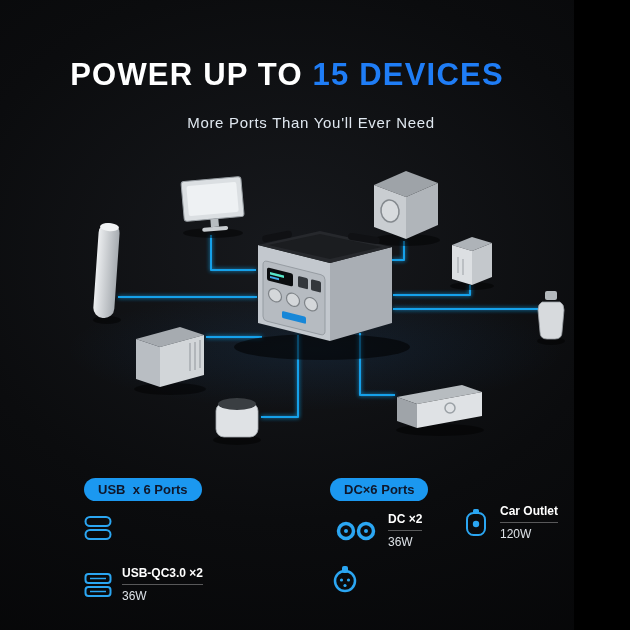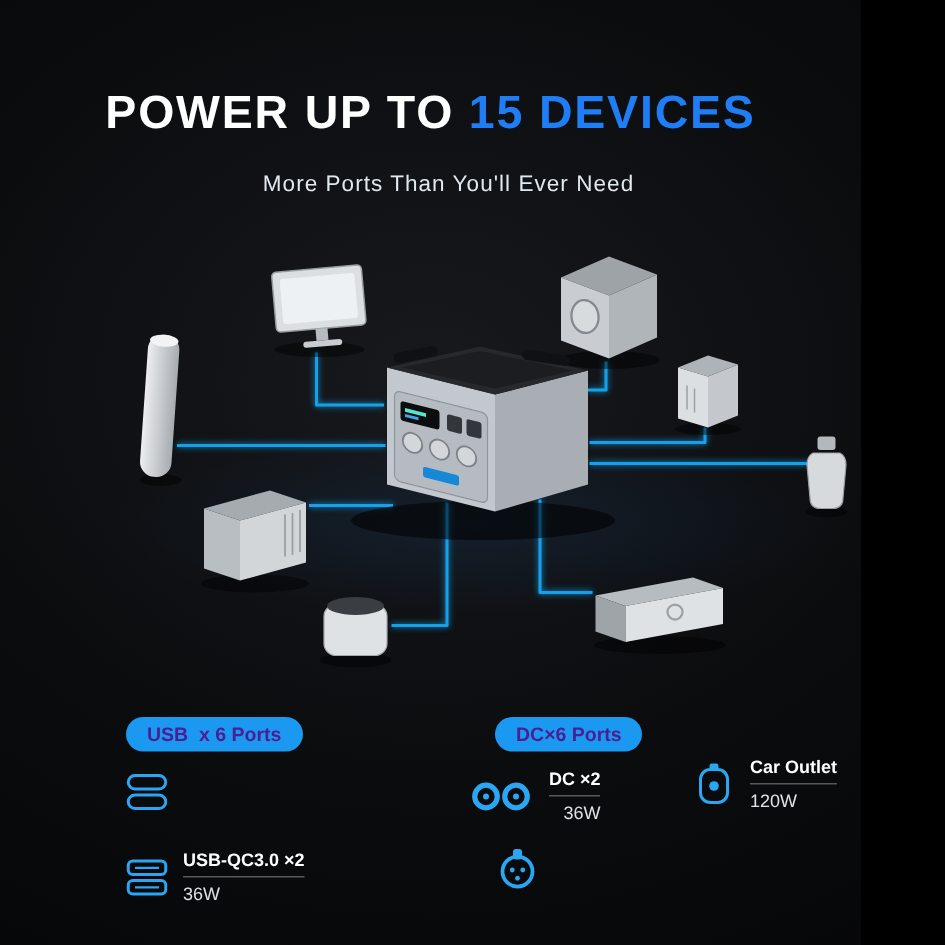--- a/index.html
+++ b/index.html
@@ -13,27 +13,27 @@
     position:relative; width:574px; height:630px;
     background: radial-gradient(130% 95% at 50% 40%, #17191d 0%, #0b0c0e 45%, #030304 100%);
   }
   .title {
     position:absolute; top:57px; left:0; width:100%;
     text-align:center; font-size:31px; font-weight:700;
     letter-spacing:1.2px; color:#ffffff; white-space:pre;
   }
   .title .hl { color:#1f7df6; }
   .subtitle {
-    position:absolute; top:114px; left:0; width:100%;
+    position:absolute; top:114px; left:12px; width:100%;
     text-align:center; font-size:15px; color:#e0e8f0; letter-spacing:0.7px;padding-left:24px;
   }
   .illustration { position:absolute; top:145px; left:0; }
   .specs { position:absolute; top:470px; left:0; width:630px; height:160px; }
   .badge {
-    position:absolute; background:#1b98f0; color:#4c1d95;
+    position:absolute; background:#1b98f0; color:#0f172a;
     font-weight:700; font-size:13px; padding:4px 14px;
     border-radius:14px; white-space:pre;
   }
   .badge-usb { left:84px; top:8px; }
   .badge-dc  { left:330px; top:8px; }
   .port-item { position:absolute; display:flex; align-items:center; gap:10px; }
   .pi-icon { flex:0 0 auto; display:block; }
   .pi-label { font-size:12px; font-weight:700; color:#ffffff; white-space:nowrap; }
   .pi-div { border-top:1px solid rgba(255,255,255,0.32); margin:4px 0; }
   .pi-power { font-size:12px; color:#dde2e7; }
@@ -185,21 +185,21 @@
         <rect x="1.5" y="16" width="25" height="9" rx="3" fill="none" stroke="#2ba6f2" stroke-width="2"></rect>
         <line x1="6" y1="20.5" x2="22" y2="20.5" stroke="#2ba6f2" stroke-width="1.5"></line>
       </svg>
       <div class="pi-text">
         <div class="pi-label">USB-QC3.0 ×2</div>
         <div class="pi-div"></div>
         <div class="pi-power">36W</div>
       </div>
     </div>
 
-    <div class="port-item" style="left:314px; top:42px;text-align:right;">
+    <div class="port-item" style="left:336px; top:42px;">
       <svg class="pi-icon" width="42" height="28" viewBox="0 0 42 28">
         <circle cx="10" cy="14" r="7.5" fill="none" stroke="#2ba6f2" stroke-width="3.5"></circle>
         <circle cx="10" cy="14" r="2" fill="#2ba6f2"></circle>
         <circle cx="30" cy="14" r="7.5" fill="none" stroke="#2ba6f2" stroke-width="3.5"></circle>
         <circle cx="30" cy="14" r="2" fill="#2ba6f2"></circle>
       </svg>
       <div class="pi-text">
         <div class="pi-label">DC ×2</div>
         <div class="pi-div"></div>
         <div class="pi-power">36W</div>

